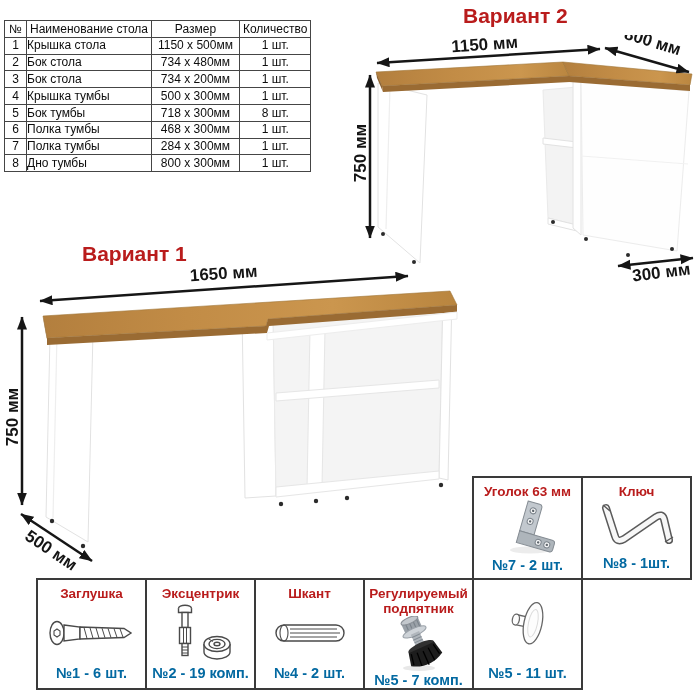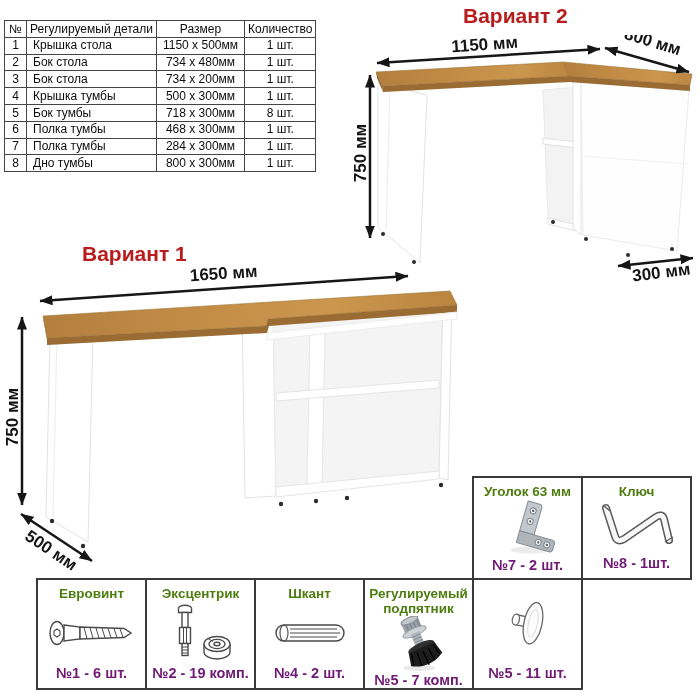--- a/index.html
+++ b/index.html
@@ -2,21 +2,21 @@
 <html><head>
 <meta charset="utf-8">
 <style>
   html,body{margin:0;padding:0;background:#fff;}
   .canvas{position:relative;width:700px;height:694px;background:#fff;overflow:hidden;
           font-family:"Liberation Sans",sans-serif;color:#111;}
   
   .parts{position:absolute;left:4px;top:20px;border-collapse:collapse;font-size:12px;color:#0d0d0d;background:#fff;}
   .parts th,.parts td{border:1px solid #454545;height:15.8px;padding:0 3px;font-weight:400;
                       text-align:center;line-height:1.05;white-space:nowrap;}
-  .parts td.nm{text-align:left;padding-left:6px;}
+  .parts td.nm{text-align:left;padding-left:0;}
   
   .vtitle{position:absolute;font-weight:700;font-size:21px;color:#b91c1c;white-space:nowrap;}
   #v2t{left:463px;top:4px;}
   #v1t{left:82px;top:242px;}
   
   .dsvg{position:absolute;}
   #v2svg{left:350px;top:35px;width:350px;height:260px;}
   #v1svg{left:0px;top:265px;width:470px;height:310px;}
   .dim-line{stroke:#161616;stroke-width:2.5;}
   text{font-family:"Liberation Sans",sans-serif;font-weight:700;fill:#141414;}
@@ -26,42 +26,42 @@
   .foot{fill:#2b2b2b;}
   
   .hwrow{position:absolute;display:flex;}
   #hwrow1{left:472px;top:476px;}
   #hwrow2{left:36px;top:578px;}
   .hwcell{width:111px;border:2px solid #3a3a3a;background:#fff;display:flex;flex-direction:column;
           align-items:center;box-sizing:border-box;}
   .hwcell+.hwcell{margin-left:-2px;}
   #hwrow1 .hwcell{height:104px;}
   #hwrow2 .hwcell{height:112px;}
-  .hwtitle{font-weight:700;font-size:13.5px;text-align:center;line-height:1.12;padding:6px 2px 0 2px;color:#4d7c0f;}
+  .hwtitle{font-weight:700;font-size:13.5px;text-align:center;line-height:1.12;padding:6px 2px 0 2px;color:#b91c1c;}
   .hwicon{flex:1;display:flex;align-items:center;justify-content:center;width:100%;}
-  .hwcount{font-weight:700;font-size:14.5px;padding-bottom:7px;color:#701a75;white-space:nowrap;}
+  .hwcount{font-weight:700;font-size:14.5px;padding-bottom:7px;color:#0369a1;white-space:nowrap;}
   .ln{stroke:#4a4a4a;stroke-width:1.4;fill:#fff;}
   .ln2{stroke:#4a4a4a;stroke-width:1;fill:none;}
 </style>
 </head>
 <body>
 
 <div class="canvas">
 
   <table class="parts">
     <colgroup>
         <col style="width:22px">
         <col style="width:117px">
         <col style="width:88px">
         <col style="width:61px">
       </colgroup>
     <thead>
       <tr>
         <th>№</th>
-        <th>Регулируемый детали</th>
+        <th>Наименование стола</th>
         <th>Размер</th>
         <th>Количество</th>
       </tr>
     </thead>
     <tbody>
       <tr>
           <td>1</td>
           <td class="nm">Крышка стола</td>
           <td>1150 x 500мм</td>
           <td>1 шт.</td>
@@ -248,21 +248,21 @@
           <path d="M10 3 L17 9 M72 40 L80 35" stroke="#5b5b5b" stroke-width="1.4"></path>
         </svg>
       </div>
       <div class="hwcount">№8 - 1шт.</div>
     </div>
   </div>
 
   <div id="hwrow2" class="hwrow">
 
     <div class="hwcell">
-      <div class="hwtitle">Евровинт</div>
+      <div class="hwtitle">Заглушка</div>
       <div class="hwicon">
         <svg width="92" height="34" viewBox="0 0 92 34">
           <g class="ln">
             <ellipse cx="11" cy="17" rx="7" ry="11.5"></ellipse>
             <path d="M18 9 L34 11 L34 23 L18 25 Z"></path>
             <path d="M34 11 L78 12.5 L85 17 L78 21.5 L34 23 Z"></path>
           </g>
           <polygon points="11,13 14,15 14,19 11,21 8,19 8,15" fill="none" stroke="#4a4a4a" stroke-width="1.1"></polygon>
           <path class="ln2" d="M38 11.6 L41 22.4 M44 11.8 L47 22.2 M50 12 L53 22 M56 12.2 L59 21.8 M62 12.4 L65 21.6 M68 12.6 L71 21.4 M74 12.8 L77 21.2"></path>
         </svg>

